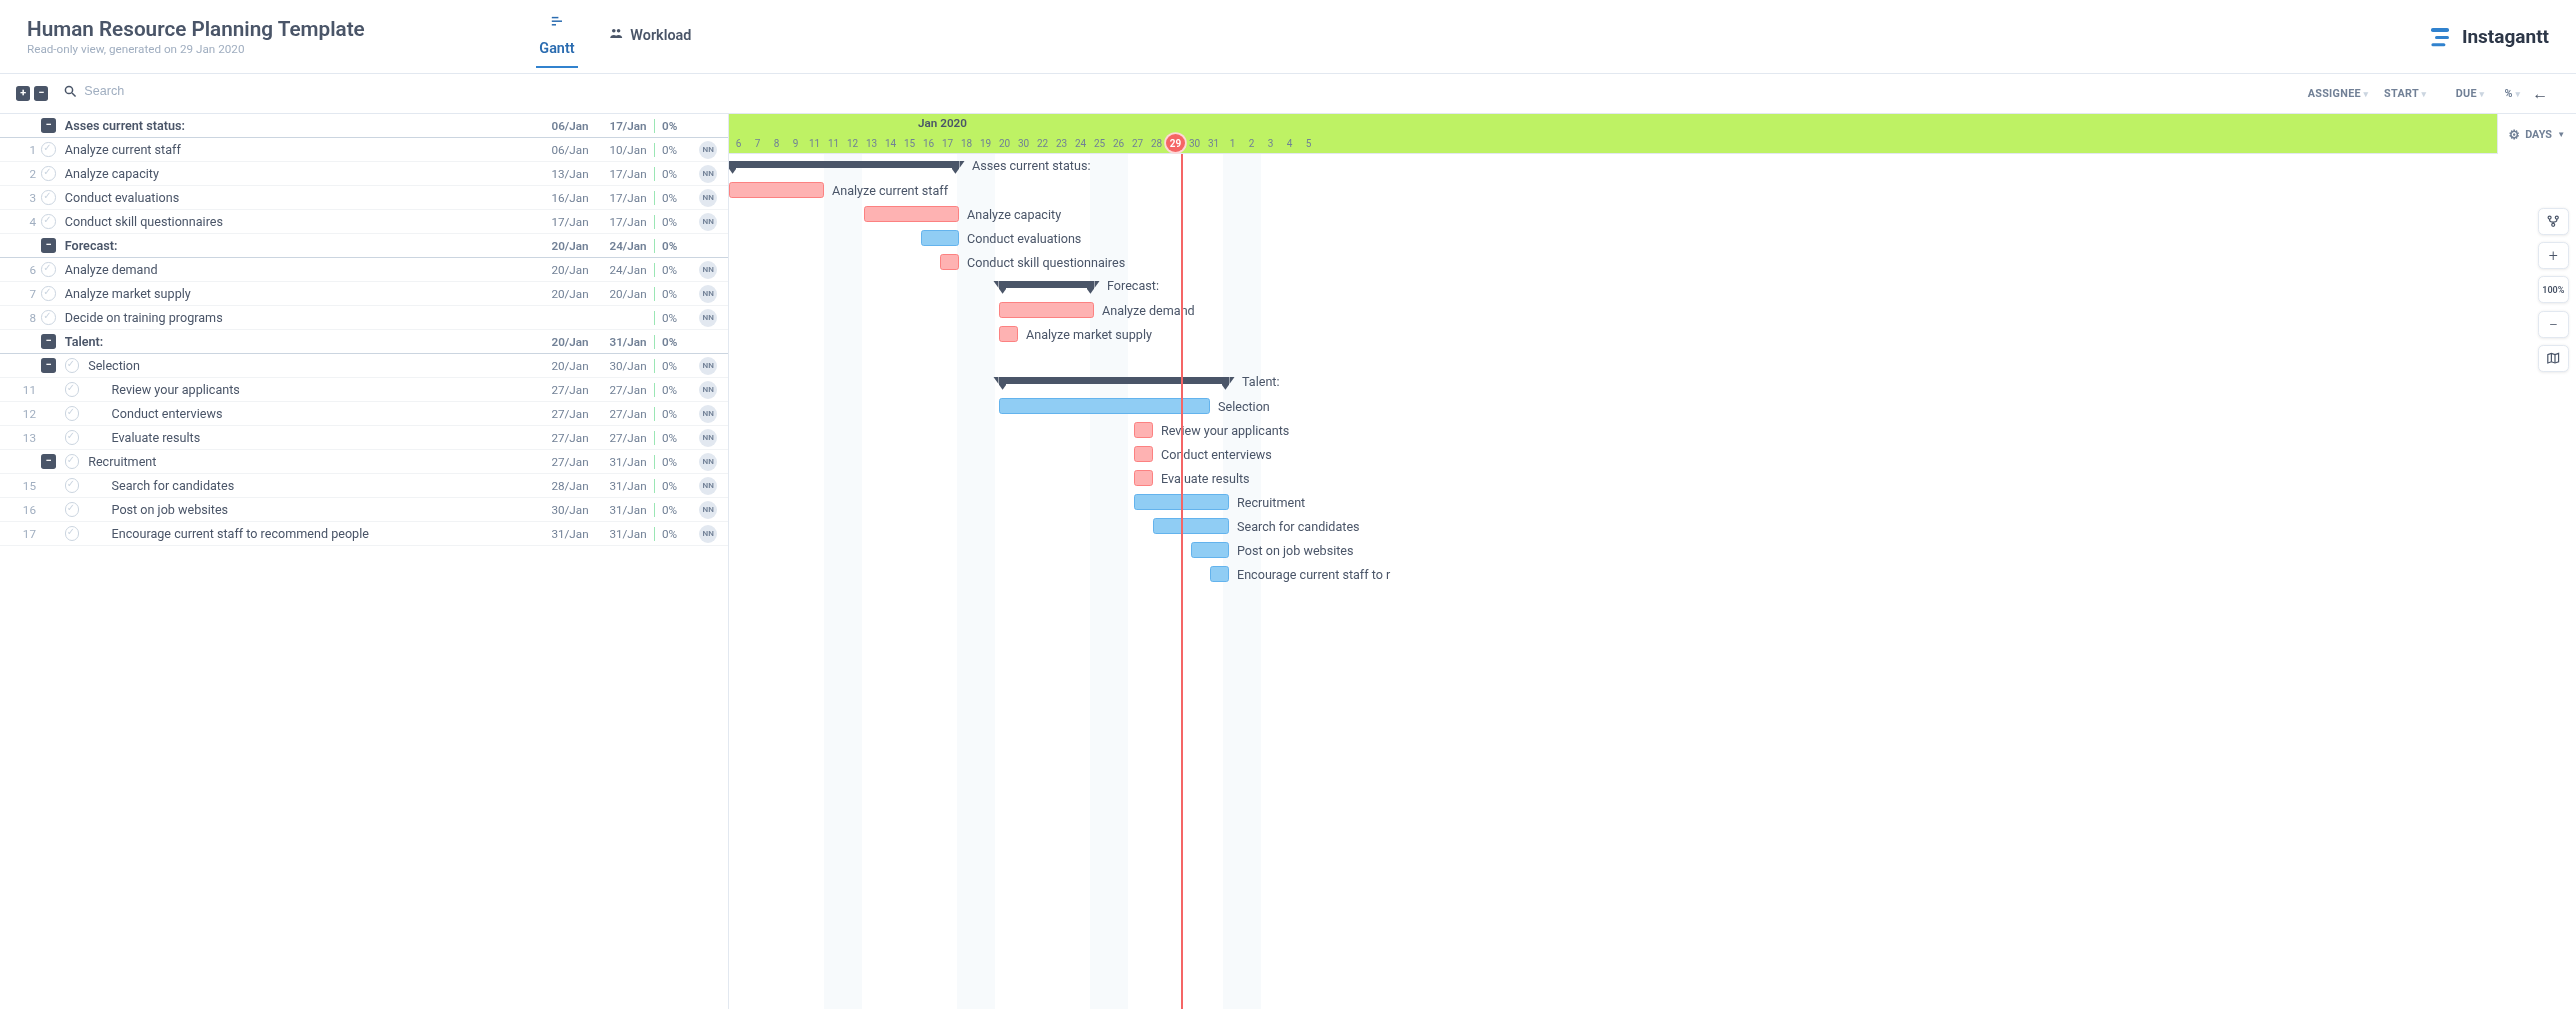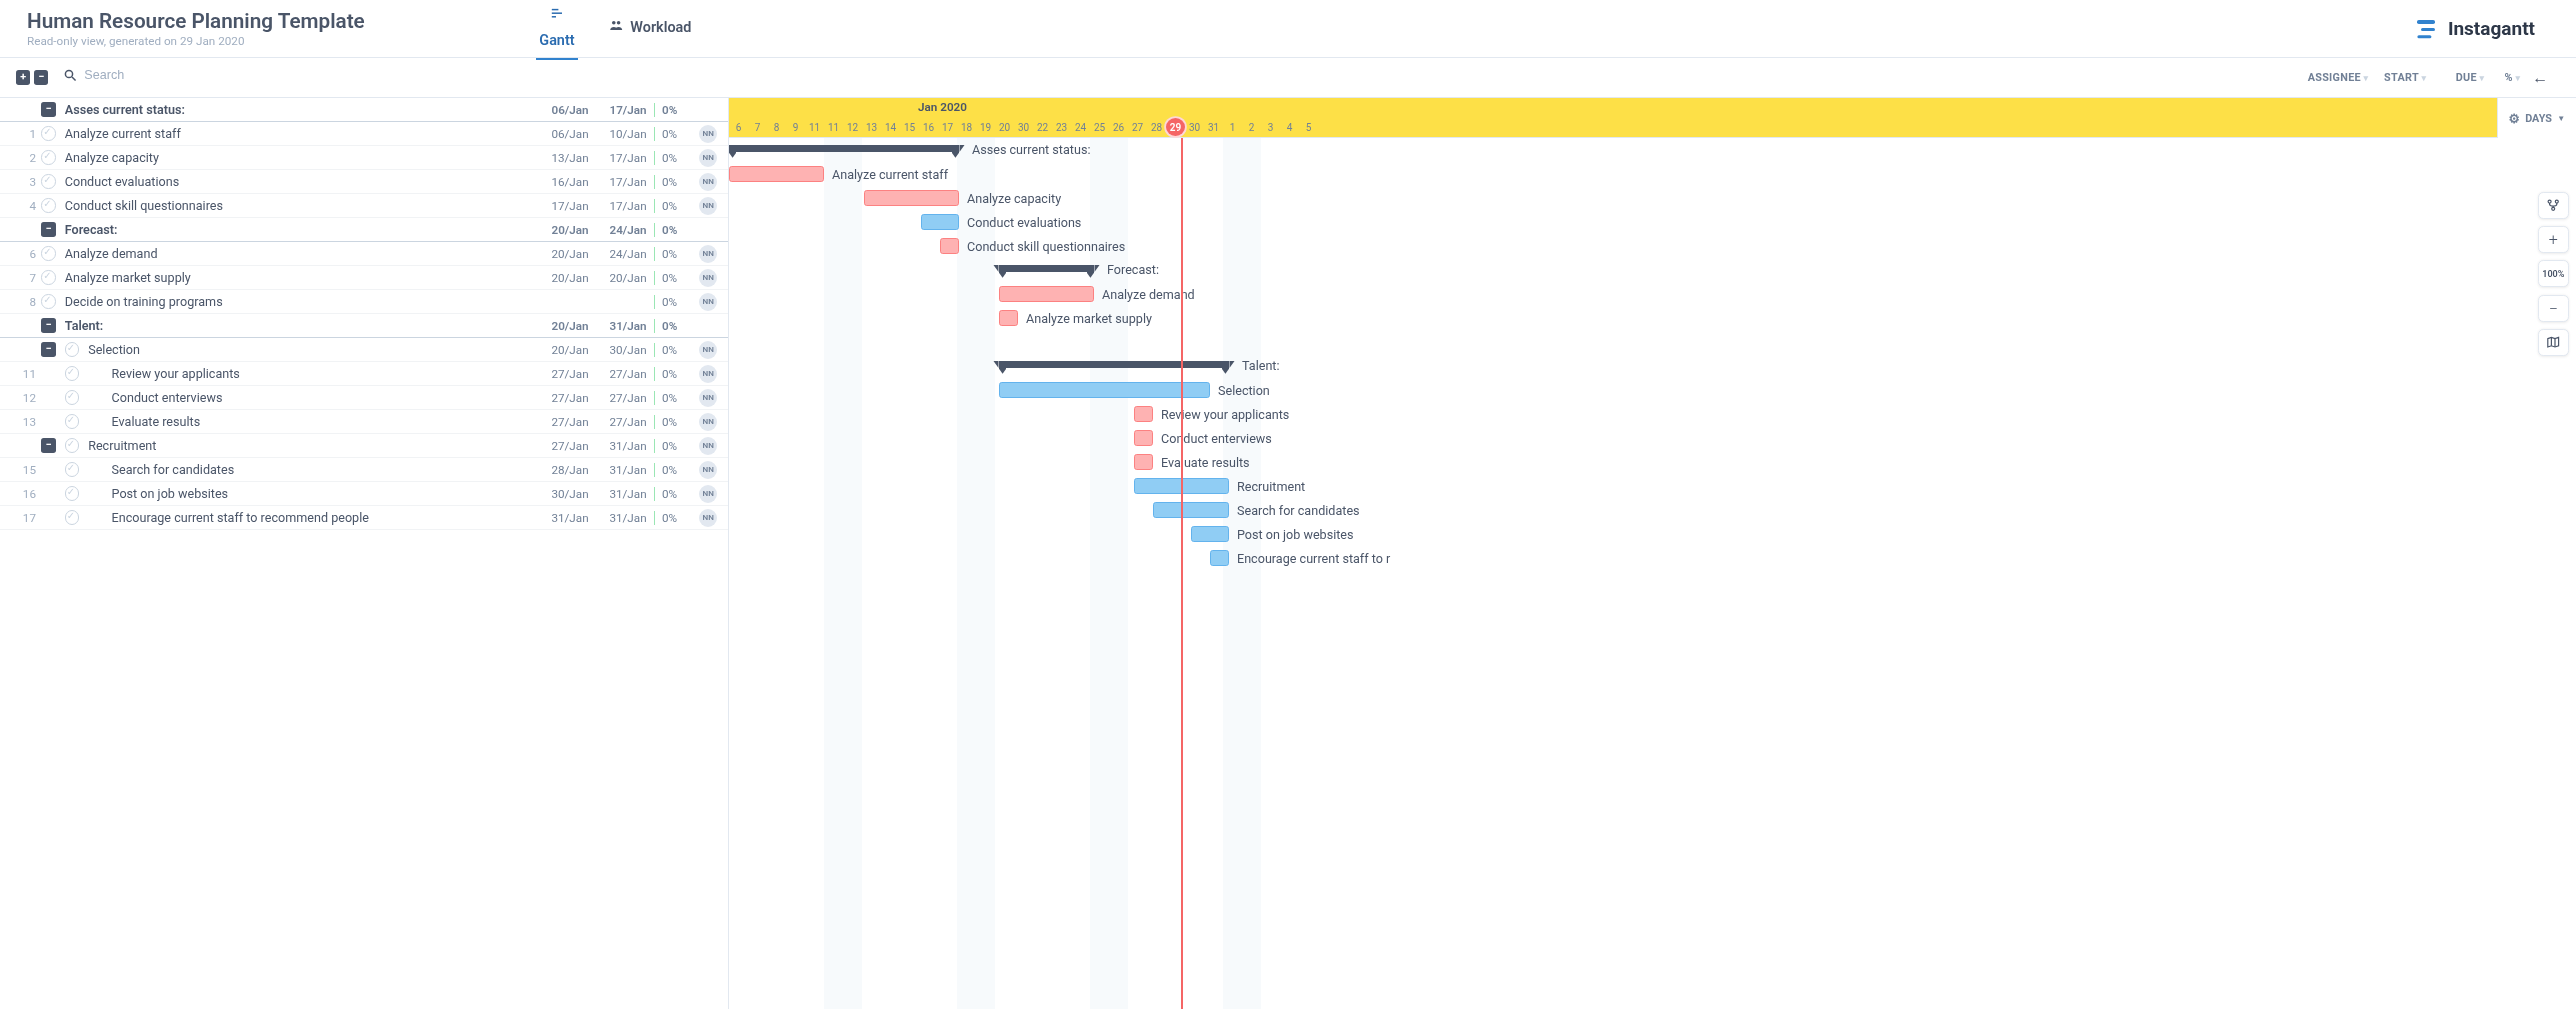--- a/index.html
+++ b/index.html
@@ -1,19 +1,19 @@
 <!DOCTYPE html>
 <html style="font-size:14.4px"><head>
 <meta charset="utf-8">
 <style>
 * { box-sizing: border-box; margin: 0; padding: 0; }
 body { font-family: -apple-system, BlinkMacSystemFont, "Segoe UI", Roboto, Helvetica, Arial, sans-serif; color: #4a5568; background: #fff; font-size: 12.6px; overflow: hidden; }
 
 
-.header { display: flex; align-items: center; padding: 9px 41px 9px 27px; border-bottom: 0.9px solid #e2e8f0; height: 58px; }
+.header { display: flex; align-items: center; padding: 9px 27px 9px 27px; border-bottom: 0.9px solid #e2e8f0; height: 74px; }
 .title-block { flex: 0 0 auto; margin-right: 36px; }
 .title { font-size: 20.7px; font-weight: 600; color: #4a5568; }
 .subtitle { font-size: 11.7px; color: #a0aec0; margin-top: 1.8px; }
 .tabs { display: flex; gap: 27px; margin-left: 135px; }
 .tab { display: flex; align-items: center; gap: 7.2px; padding: 9px 3.6px; font-size: 14.4px; font-weight: 600; color: #4a5568; cursor: pointer; border-bottom: 2.7px solid transparent; }
 .tab.active { color: #2b6cb0; border-bottom-color: #3182ce; flex-direction: column; }
 .tab .tab-icon { font-size: 14.4px; }
 .brand { margin-left: auto; display: flex; align-items: center; gap: 9px; font-size: 19px; font-weight: 700; color: #2d3748; }
 .brand-icon { color: #3182ce; font-size: 21.6px; position: relative; width: 21.6px; height: 21.6px; }
 .brand-icon::before { content:""; position:absolute; left:0; top:2.7px; width:18px; height:3.6px; background:#3182ce; border-radius:1.8px; }
@@ -51,21 +51,21 @@
 .row .name { flex: 1; color: #4a5568; white-space: nowrap; overflow: hidden; text-overflow: ellipsis; }
 .row.group .name { color: #4a5568; }
 .row .indent-2 { padding-left: 23.4px; }
 .row .dates { display: flex; align-items: center; }
 .row .date { width: 58px; text-align: right; color: #718096; font-size: 11.7px; }
 .row .pct-cell { width: 40px; text-align: left; color: #718096; font-size: 11.7px; border-left: 1.8px solid #9ae6b4; padding-left: 7.2px; margin-left: 7.2px; }
 .row .avatar { width: 18px; height: 18px; border-radius: 9px; background: #e2e8f0; color: #718096; font-size: 8px; font-weight: 600; display: inline-flex; align-items: center; justify-content: center; margin-left: 5.4px; }
 .row .avatar-spacer { width: 23.4px; }
 
 
-.timeline-header { height: 40px; border-bottom: 0.9px solid #e2e8f0; position: relative; background: #fde047; }
+.timeline-header { height: 40px; border-bottom: 0.9px solid #e2e8f0; position: relative; background: #bef264; }
 .month-label { position: absolute; top: 1.8px; left: 0; right: 0; text-align: left; font-size: 11.7px; font-weight: 600; color: #4a5568; padding-left: 189px; }
 .days-row { position: absolute; bottom: 0; left: 0; right: 0; height: 20px; display: flex; }
 .day-cell { width: 19px; text-align: center; font-size: 10px; color: #718096; display: flex; align-items: center; justify-content: center; position: relative; }
 .day-cell.today { }
 .day-cell.today span { background: #f56565; color: #fff; width: 38px; height: 18px; border-radius: 50%; display: inline-flex; align-items: center; justify-content: center; font-weight: 600; box-shadow: 0 0 0 1.8px #fed7d7; }
 .timeline-tools { position: absolute; right: 0; top: 0; height: 40px; display: flex; align-items: center; padding: 0 10.8px; border-left: 0.9px solid #e2e8f0; background: #fff; gap: 5.4px; font-size: 10.8px; font-weight: 700; color: #718096; cursor: pointer; }
 .gear { font-size: 12.6px; }
 
 
 .timeline-body { position: relative; height: calc(100% - 40px); }

